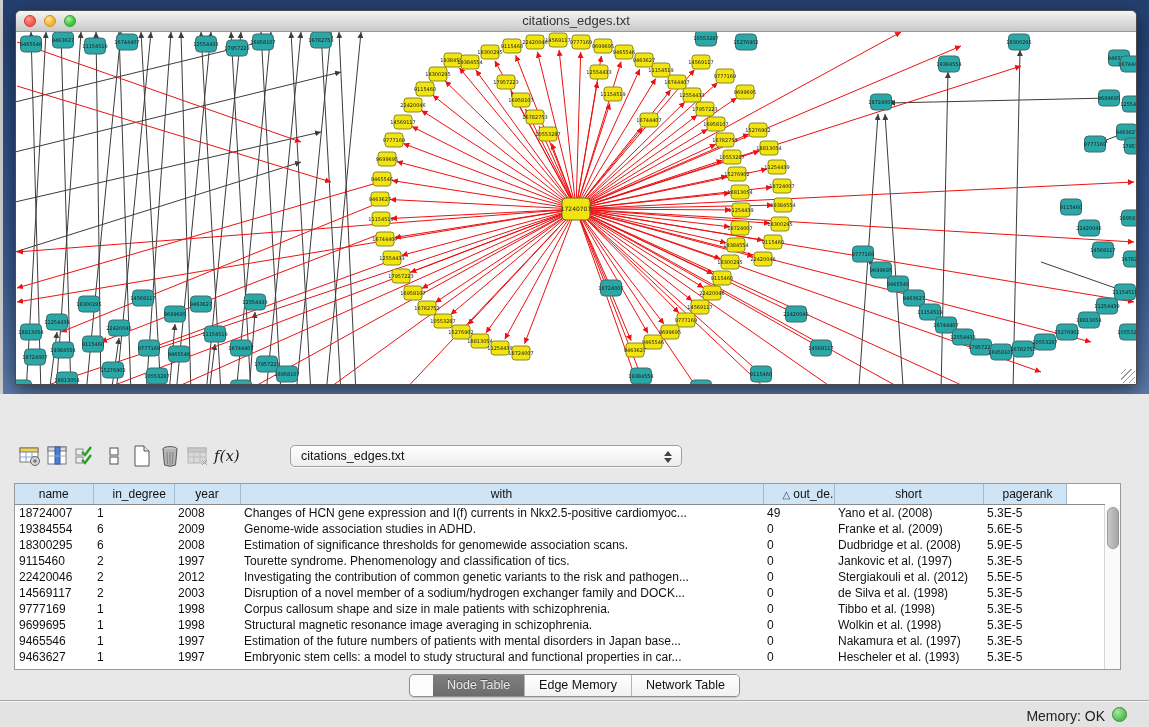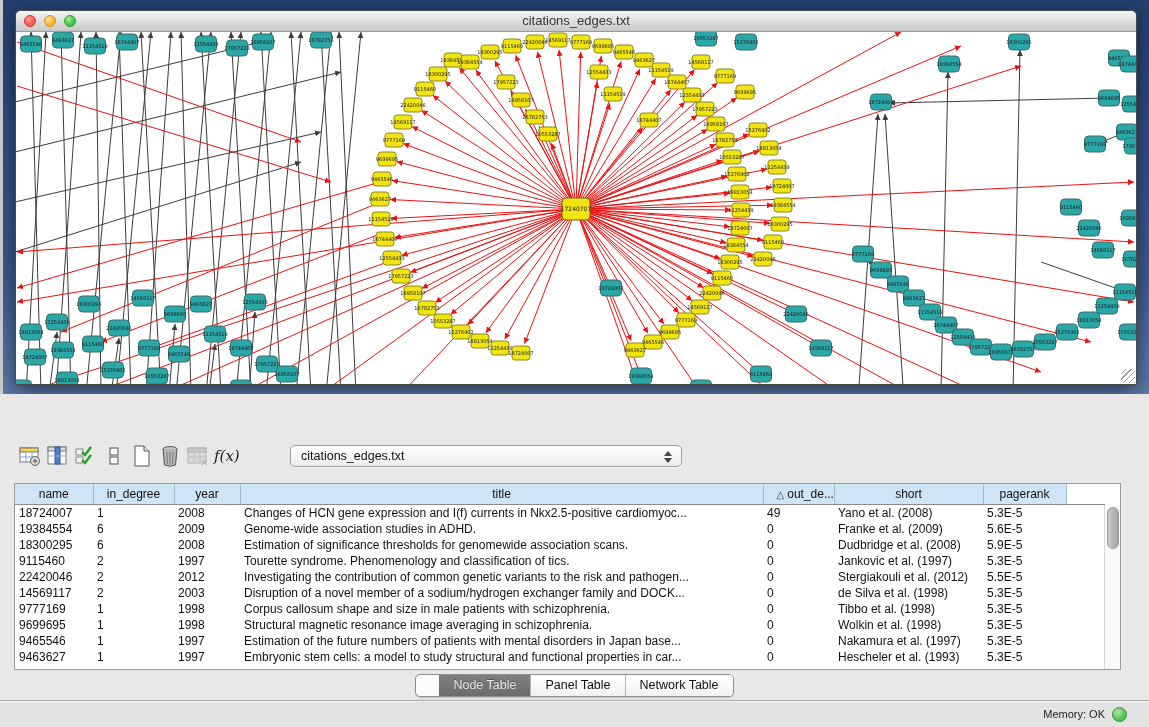--- a/index.html
+++ b/index.html
@@ -46,21 +46,21 @@
   .combo .arrows{position:absolute;right:9px;top:4px;width:8px;height:14px;}
   .combo .arrows:before,.combo .arrows:after{content:"";position:absolute;left:0;
     border-left:4px solid transparent;border-right:4px solid transparent;}
   .combo .arrows:before{top:1px;border-bottom:5px solid #444;}
   .combo .arrows:after{bottom:1px;border-top:5px solid #444;}
 
   .table-wrap{position:absolute;left:14px;top:89px;width:1107px;height:187px;background:#fff;
     border:1px solid #9a9a9a;box-sizing:border-box;}
   table.node-table{border-collapse:collapse;table-layout:fixed;width:1090px;}
   .node-table th{background:#cfe4f4;border-right:1px solid #a3bccd;border-bottom:1px solid #8b8b8b;
-    font-weight:400;font-size:12px;color:#111;height:20px;text-align:center;padding:0 13px;
+    font-weight:400;font-size:12px;color:#111;height:20px;text-align:center;padding:0 19px;
     overflow:hidden;white-space:nowrap;}
   .node-table th.filler{background:#fff;border-right:none;}
   .node-table td{font-size:12px;color:#111;height:16px;padding:0 4px;white-space:nowrap;
     overflow:hidden;}
   .sort-tri{color:#2a3f63;font-size:10px;margin-right:3px;}
   .vscroll{position:absolute;right:0;top:21px;bottom:0;width:15px;background:#fafafa;
     border-left:1px solid #d6d6d6;}
   .vthumb{position:absolute;left:2px;top:2px;width:10px;height:40px;border-radius:6px;
     background:linear-gradient(90deg,#c9c9c9,#a5a5a5);border:1px solid #999;}
 
@@ -68,21 +68,21 @@
   .seg{display:inline-flex;border:1px solid #8e8e8e;border-radius:5px;overflow:hidden;
     background:#fcfcfc;box-shadow:0 1px 1px rgba(0,0,0,.15);}
   .seg .tab{font-size:12.5px;padding:3px 14px 4px;color:#111;background:linear-gradient(180deg,#ffffff,#f1f1f1);
     border-left:1px solid #b5b5b5;}
   .seg .tab:first-child{border-left:none;margin-left:23px;}
   .seg .tab.sel{background:linear-gradient(180deg,#7f7f7f,#6c6c6c);color:#e8e8e8;
     text-shadow:0 -1px 0 rgba(0,0,0,.35);}
 
   .statusbar{position:absolute;left:0;top:306px;right:0;height:27px;background:#e3e3e3;
     border-top:1px solid #a8a8a8;box-shadow:inset 0 1px 0 #f4f4f4;}
-  .mem{position:absolute;right:44px;top:7px;font-size:11px;color:#222;margin-left:41px;}
+  .mem{position:absolute;right:44px;top:7px;font-size:14px;color:#222;margin-left:41px;}
   .memdot{position:absolute;right:22px;top:6px;width:13px;height:13px;border-radius:50%;
     background:radial-gradient(circle at 35% 30%,#a9e8a0,#52c152 65%);border:1px solid #3a8a3a;}
 </style>
 </head>
 <body>
 
 <div class="screen">
 
   <div class="desktop">
     <div class="left-sliver"></div>
@@ -612,21 +612,21 @@
             <col style="width: 71px;">
             <col style="width: 149px;">
             <col style="width: 83px;">
             <col>
           </colgroup>
           <thead>
             <tr>
               <th>name</th>
               <th>in_degree</th>
               <th>year</th>
-              <th>title</th>
+              <th>with</th>
               <th><span class="sort-tri">△</span>out_de...</th>
               <th>short</th>
               <th>pagerank</th>
               <th class="filler"></th>
             </tr>
           </thead>
           <tbody>
             <tr>
               <td>18724007</td>
               <td>1</td>
@@ -730,21 +730,21 @@
           </tbody>
         </table>
       <div class="vscroll">
         <div class="vthumb"></div>
       </div>
     </div>
 
     <div class="tabbar">
       <span class="seg" id="seg-tabs">
           <span class="tab sel">Node Table</span>
-          <span class="tab">Panel Table</span>
+          <span class="tab">Edge Memory</span>
           <span class="tab">Network Table</span>
         </span>
     </div>
 
     <div class="statusbar">
       <span class="mem">Memory: OK</span>
       <span class="memdot"></span>
     </div>
   </div>
 </div>

